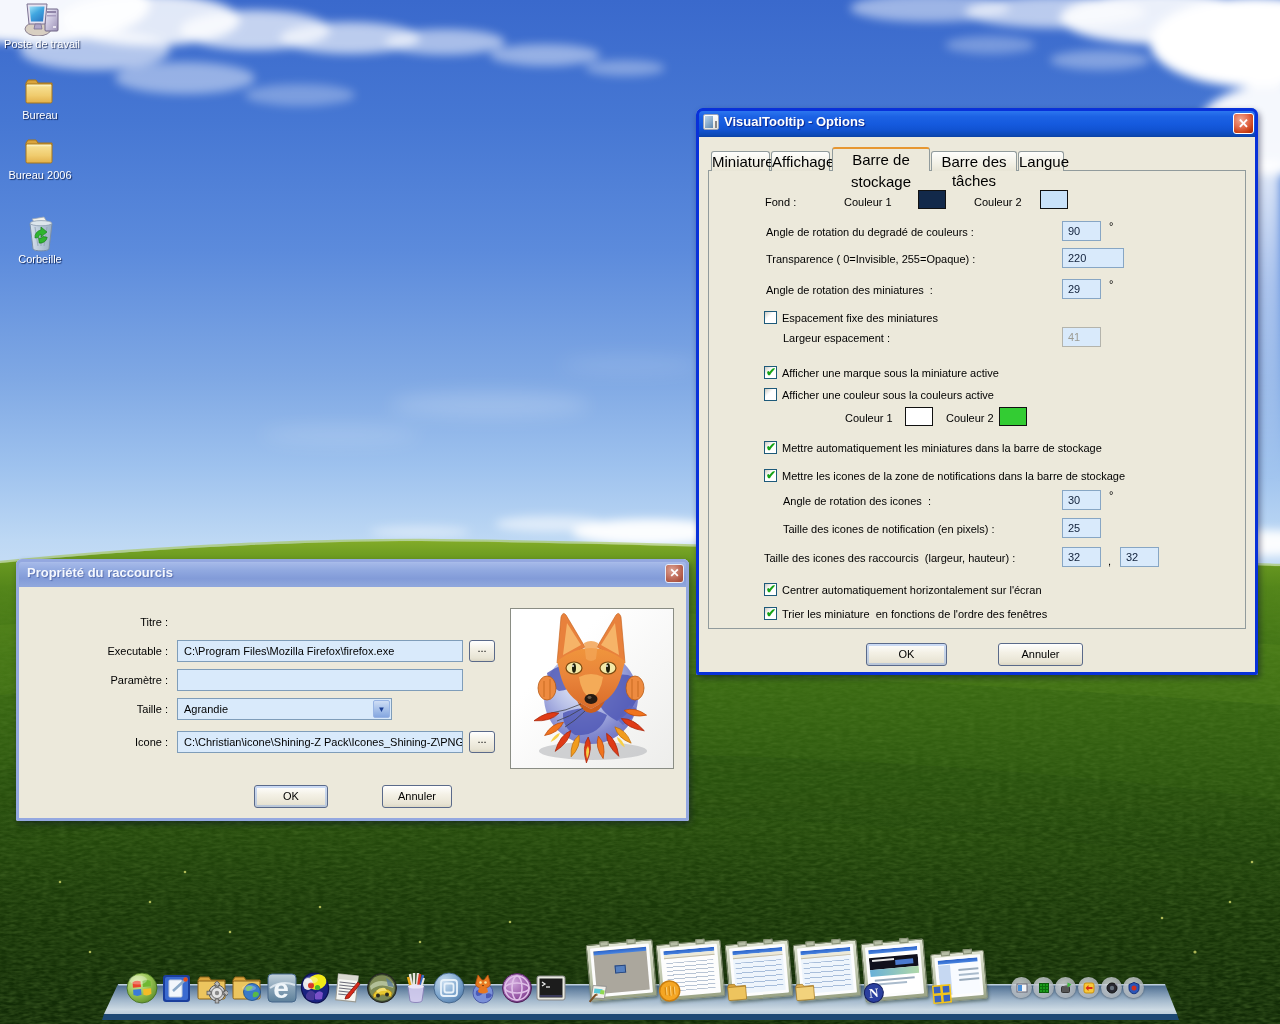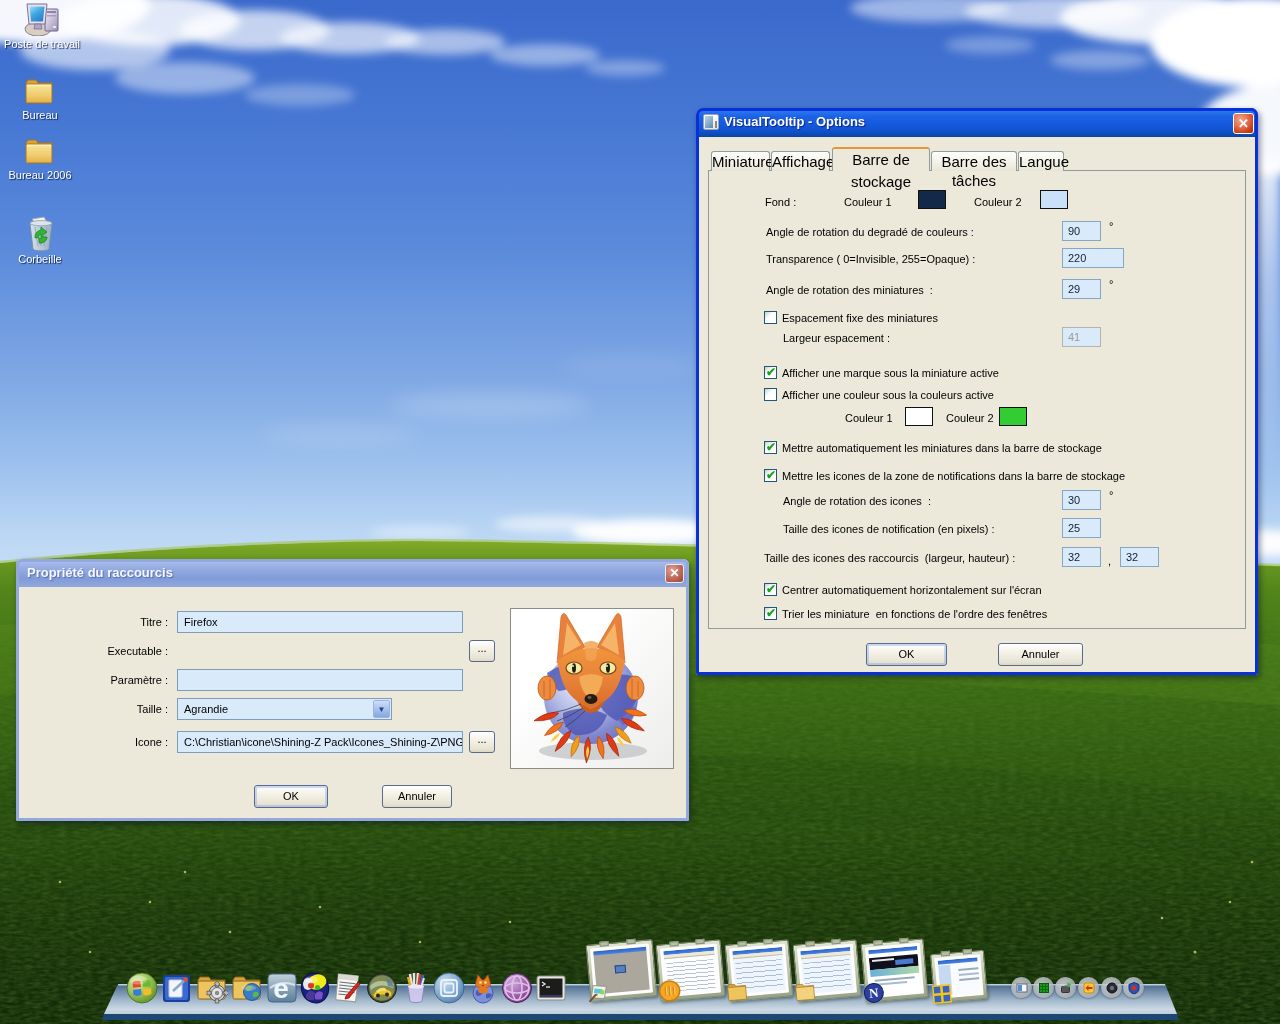--- a/index.html
+++ b/index.html
@@ -520,22 +520,22 @@
       </svg>
     </div>
 
   <div class="abs" id="dlg-prop" style="left:16px;top:559px;width:673px;height:262px;background:#ece9db;border-radius:6px 6px 2px 2px;box-shadow:2px 3px 6px rgba(0,0,40,0.4);">
     <div class="abs" style="left:0;top:0;width:673px;height:28px;border-radius:6px 6px 0 0;background:linear-gradient(180deg,#bccdf0 0%,#a4b8e8 15%,#91a9e0 40%,#829bd8 70%,#8fa6dc 95%);padding-left:24px;">
       <div class="abs" style="left:11px;top:6px;font-size:13px;font-weight:bold;color:#f4f7fe;text-shadow:1px 1px 1px rgba(40,60,130,0.5);">Propriété du raccourcis</div>
       <div class="abs" style="left:649px;top:5px;width:19px;height:19px;border-radius:3px;border:1px solid #e6ebf8;background:radial-gradient(circle at 35% 30%,#dca294,#c06e5c 50%,#aa5240 80%);color:#fff;font-size:12px;font-weight:bold;text-align:center;line-height:17px;">✕</div>
     </div>
     <div class="abs" style="left:0;top:0;width:673px;height:262px;border:3px solid #94a8e0;border-radius:6px 6px 2px 2px;z-index:30;"></div>
     <div class="lbl" style="left:60px;top:56px;width:92px;text-align:right;">Titre :</div>
-    <div class="pinp abs" style="left:161px;top:52px;">Firefox</div>
     <div class="lbl" style="left:60px;top:85px;width:92px;text-align:right;">Executable :</div>
+    <div class="pinp abs" style="left:161px;top:81px;">C:\Program Files\Mozilla Firefox\firefox.exe</div>
     <div class="btn" style="left:453px;top:81px;width:26px;height:22px;line-height:14px;">...</div>
     <div class="lbl" style="left:60px;top:114px;width:92px;text-align:right;">Paramètre :</div>
     <div class="pinp abs" style="left:161px;top:110px;"></div>
     <div class="lbl" style="left:60px;top:143px;width:92px;text-align:right;">Taille :</div>
     <div class="pinp abs" style="left:161px;top:139px;width:215px;">Agrandie
       <div class="abs" style="right:1px;top:1px;width:17px;height:18px;border-radius:2px;background:linear-gradient(180deg,#cfdef5,#a8c2ea 50%,#85a7e0);border:1px solid #98b4e4;color:#1c3f94;font-size:8px;text-align:center;line-height:17px;">▼</div>
     </div>
     <div class="lbl" style="left:60px;top:176px;width:92px;text-align:right;">Icone :</div>
     <div class="pinp abs" style="left:161px;top:172px;">C:\Christian\icone\Shining-Z Pack\Icones_Shining-Z\PNG\S</div>
     <div class="btn" style="left:453px;top:172px;width:26px;height:22px;line-height:14px;">...</div>

